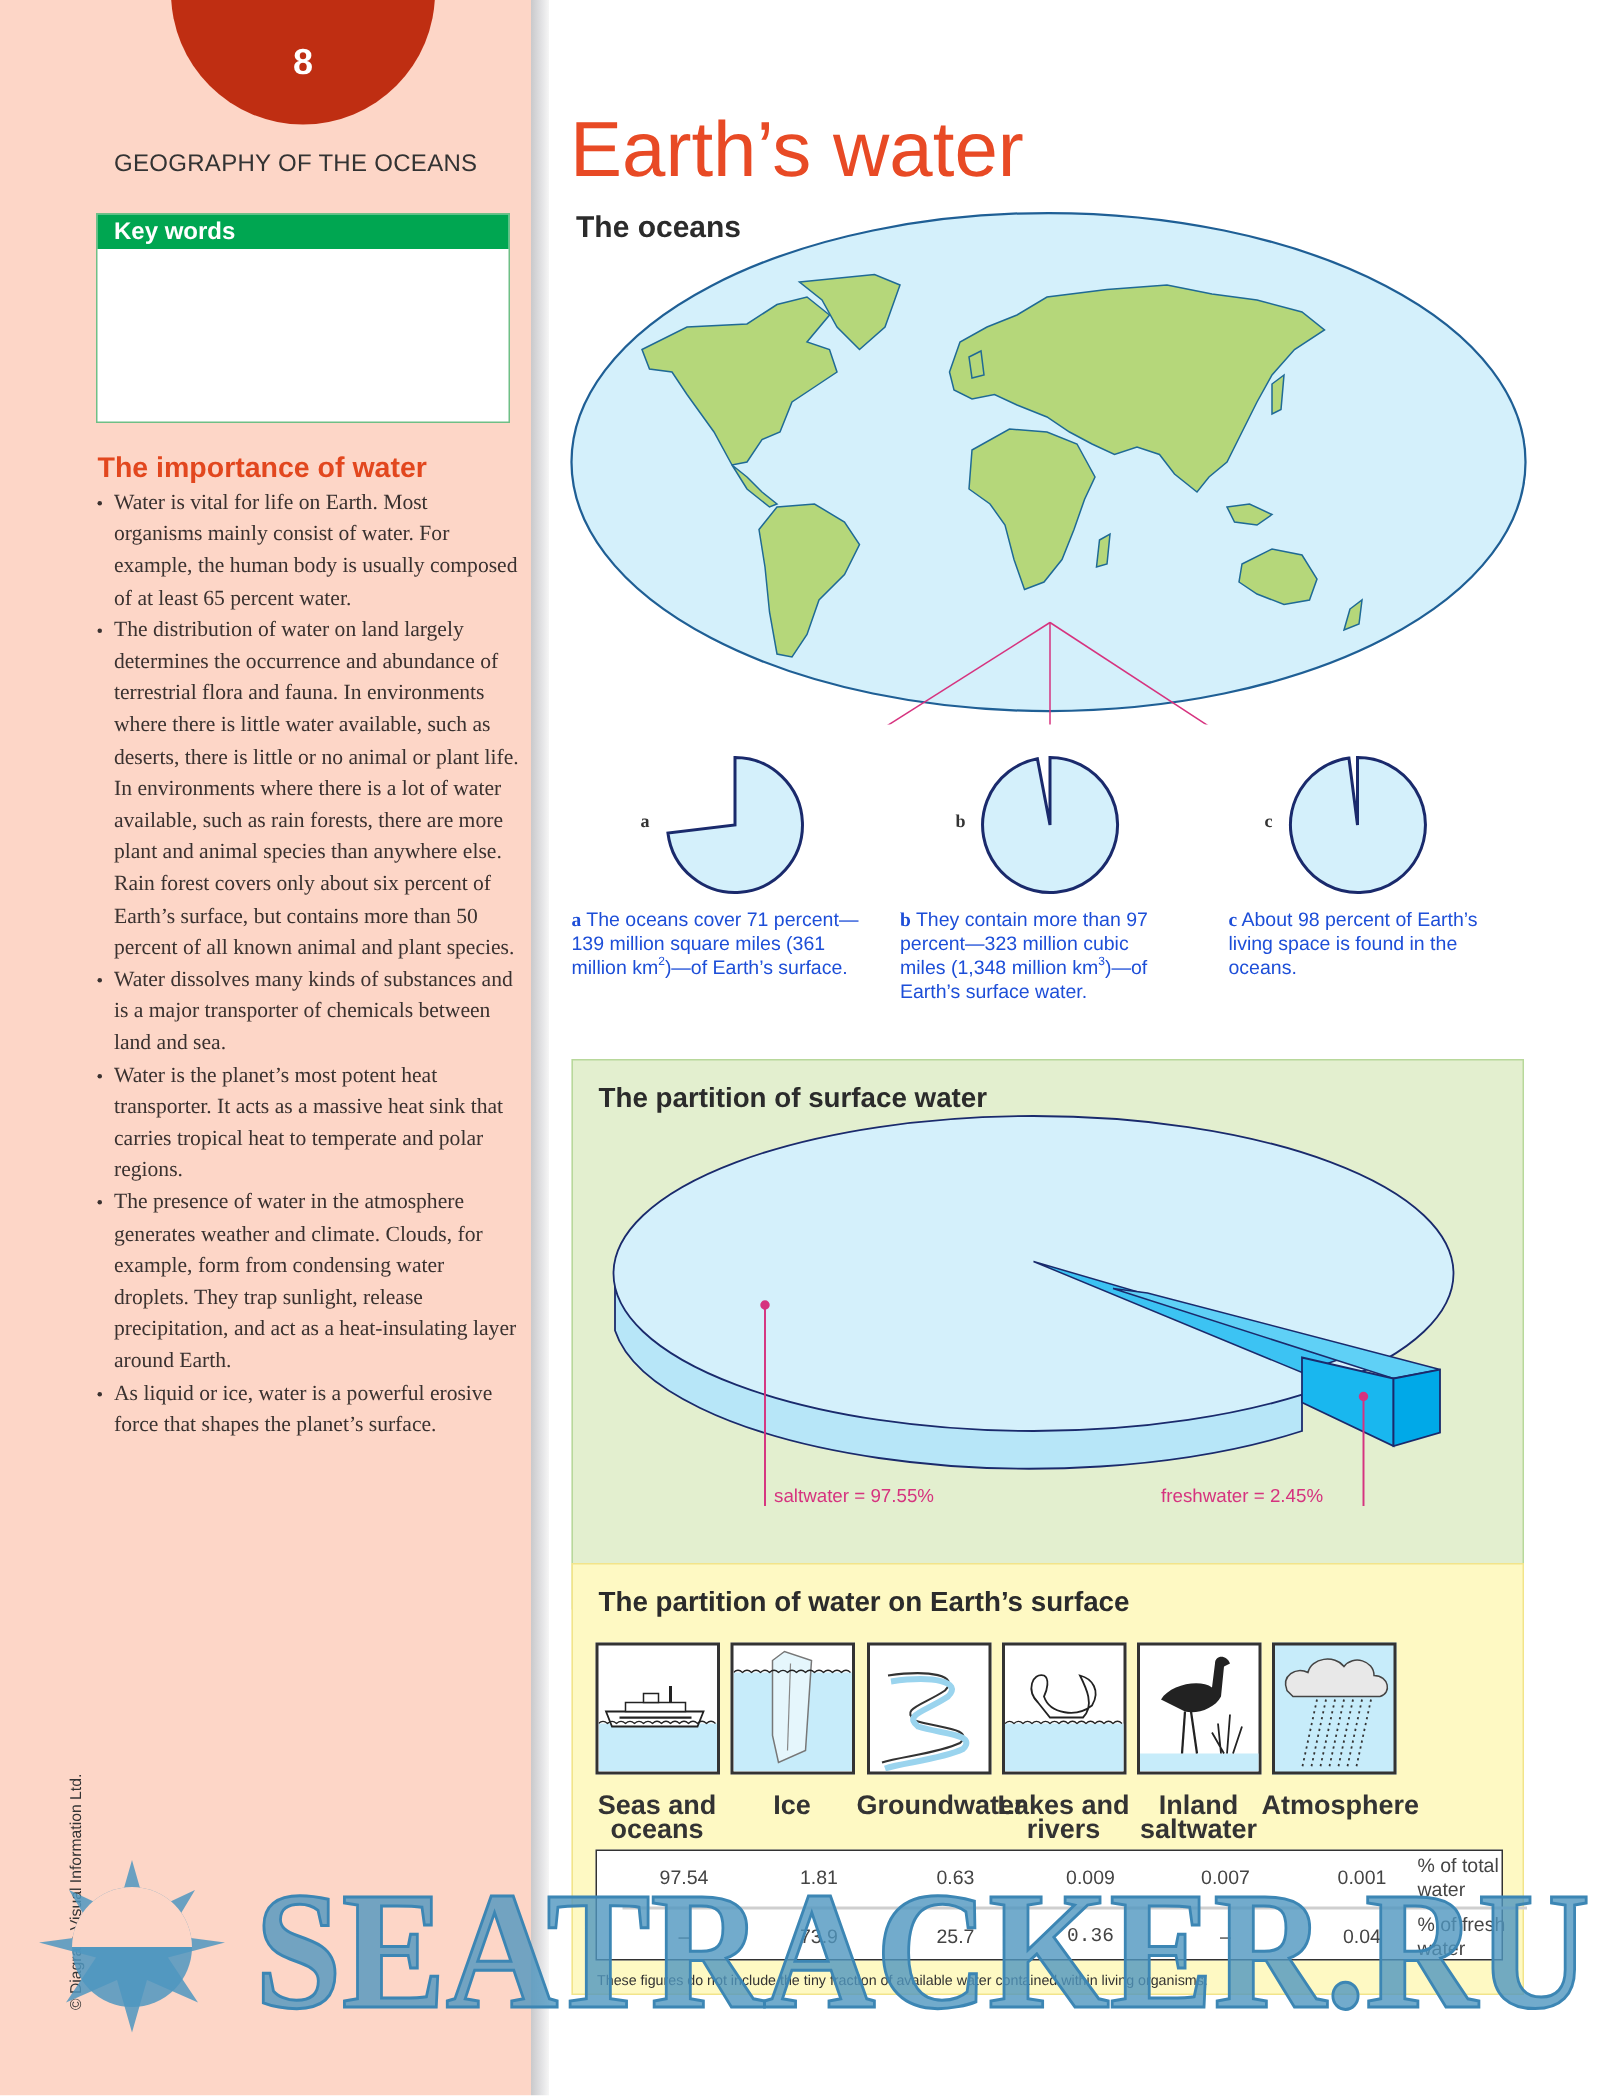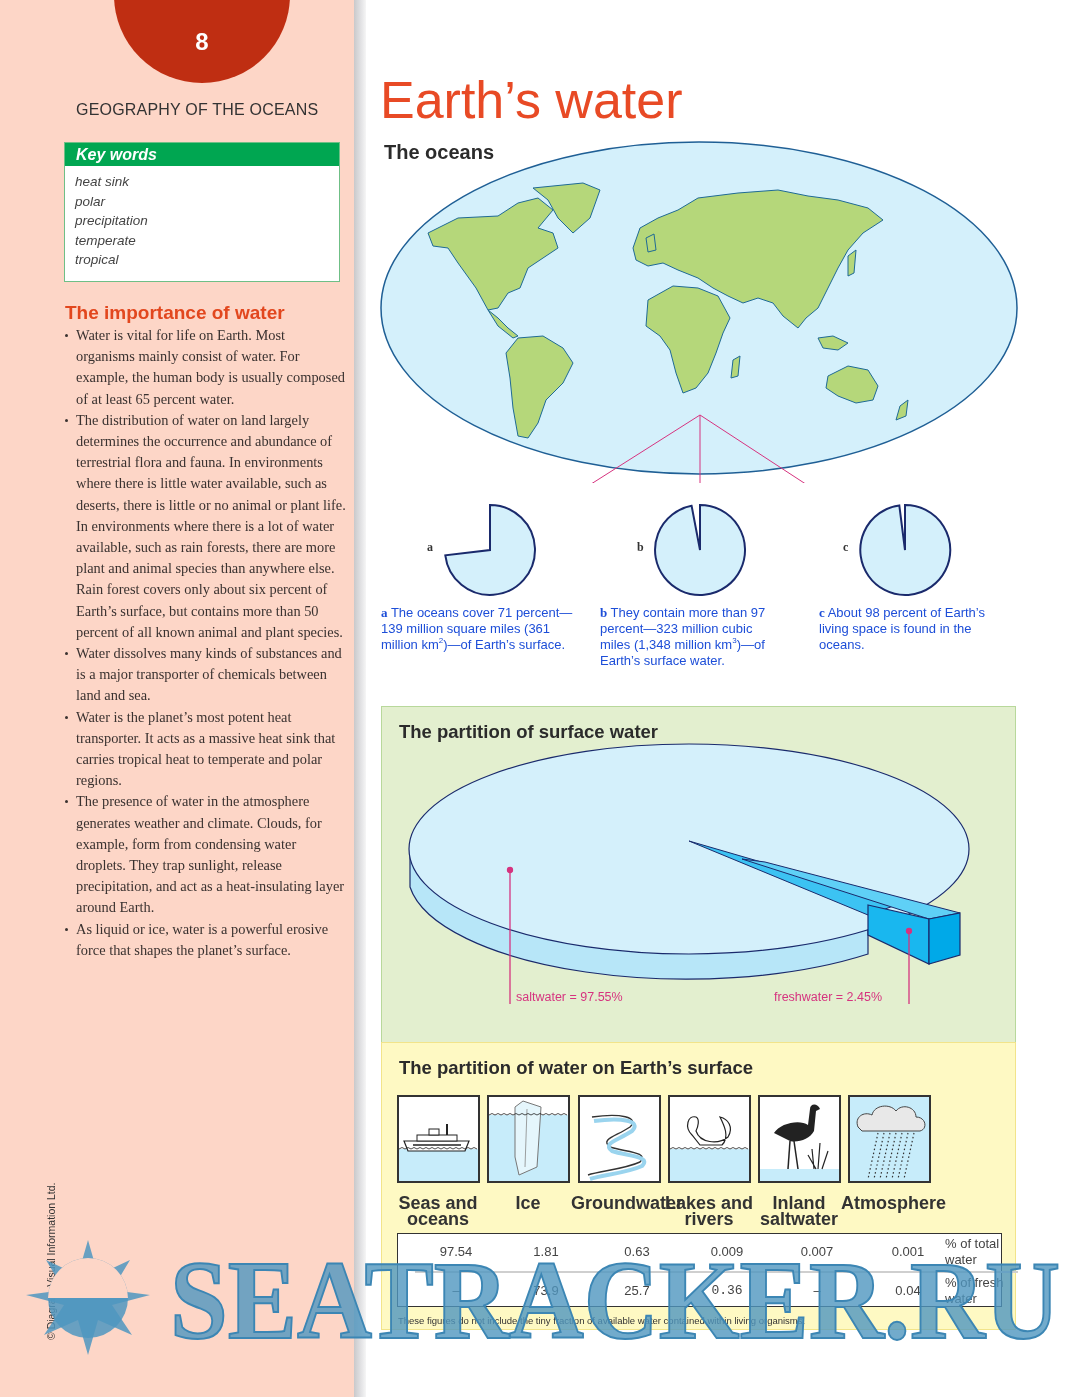--- a/index.html
+++ b/index.html
@@ -26,21 +26,21 @@
   }
   .section-label {
     position: absolute; left: 76px; top: 101px; font-size: 16px; color: #333;
     letter-spacing: 0.2px;
   }
   .keywords {
     position: absolute; left: 64px; top: 142px; width: 276px; height: 140px;
     background: #fff; border: 1px solid #6fbf86; box-sizing: border-box;
   }
   .keywords-head {
-    background: #00a651; color: #fff; font-weight: bold; font-style: italic;
+    background: #00a651; color: #fff; font-weight: bold; 
     font-size: 16px; height: 23px; line-height: 23px; padding-left: 11px;
   }
   .keywords ul { list-style: none; margin: 0; padding: 6px 0 0 10px; }
   .keywords li { font-style: italic; font-size: 13.5px; color: #444; line-height: 19.6px; }
   .importance-title {
     position: absolute; left: 65px; top: 302px; color: #e2471e; font-weight: bold; font-size: 19px;
   }
   .bullets {
     position: absolute; left: 62px; top: 325px; width: 284px; margin: 0; padding: 0; list-style: none;
     font-family: "Liberation Serif", serif; font-size: 14.4px; line-height: 21.2px; color: #3a3230;
@@ -102,27 +102,20 @@
 
 <div class="sidebar"></div>
 <div class="gutter"></div>
 
 <div class="chapter-circle"></div>
 <div class="chapter-num">8</div>
 <div class="section-label">GEOGRAPHY OF THE OCEANS</div>
 
 <div class="keywords">
   <div class="keywords-head">Key words</div>
-  <ul>
-    <li>heat sink</li>
-    <li>polar</li>
-    <li>precipitation</li>
-    <li>temperate</li>
-    <li>tropical</li>
-  </ul>
 </div>
 
 <div class="importance-title">The importance of water</div>
 <ul class="bullets">
   <li>Water is vital for life on Earth. Most organisms mainly consist of water. For example, the human body is usually composed of at least 65 percent water.</li>
   <li>The distribution of water on land largely determines the occurrence and abundance of terrestrial flora and fauna. In environments where there is little water available, such as deserts, there is little or no animal or plant life. In environments where there is a lot of water available, such as rain forests, there are more plant and animal species than anywhere else. Rain forest covers only about six percent of Earth’s surface, but contains more than 50 percent of all known animal and plant species.</li>
   <li>Water dissolves many kinds of substances and is a major transporter of chemicals between land and sea.</li>
   <li>Water is the planet’s most potent heat transporter. It acts as a massive heat sink that carries tropical heat to temperate and polar regions.</li>
   <li>The presence of water in the atmosphere generates weather and climate. Clouds, for example, form from condensing water droplets. They trap sunlight, release precipitation, and act as a heat-insulating layer around Earth.</li>
   <li>As liquid or ice, water is a powerful erosive force that shapes the planet’s surface.</li>

